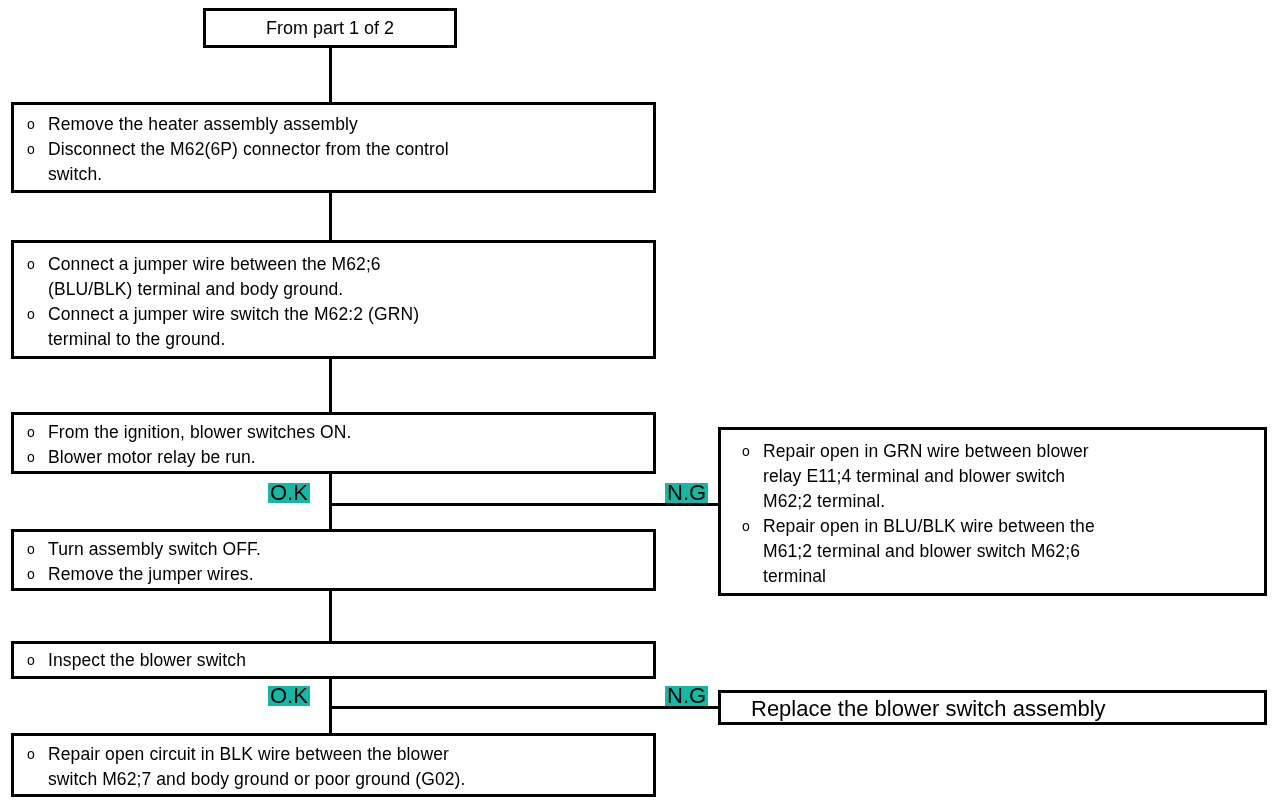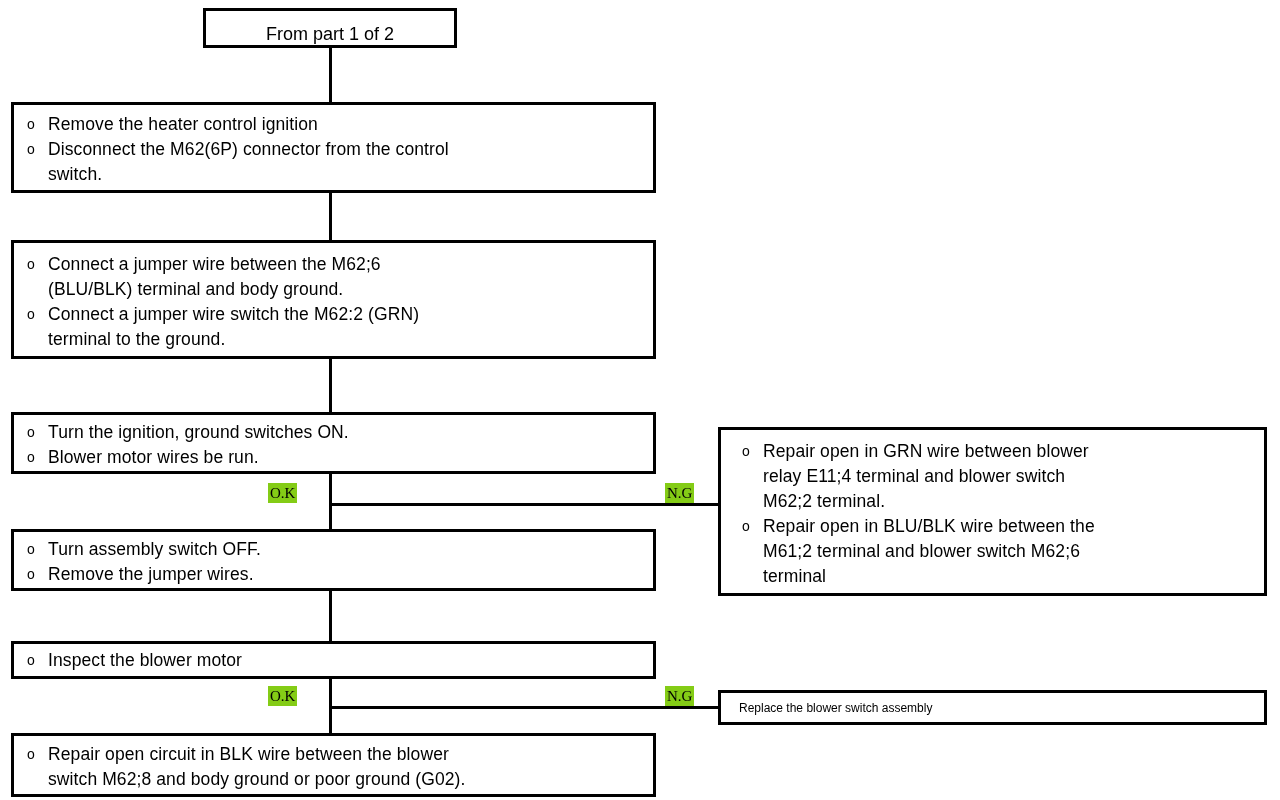--- a/index.html
+++ b/index.html
@@ -41,45 +41,44 @@
     text-align: center;
     font-size: 14px;
     line-height: 25px;
   }
   .bullet-text {
     flex: 1 1 auto;
     padding-right: 8px;
     white-space: pre-line;
   }
   .plain-line {
-    font-size: 12px;
-    line-height: 25px;
-    padding-left: 18px;
+    font-size: 22px;
+    line-height: 25px;
+    padding-left: 30px;
   }
   .centered-line {
     font-size: 18px;
     line-height: 25px;
     text-align: center;
   }
   .connector {
     position: absolute;
     background: #000000;
     z-index: 1;
   }
   .conn-v { width: 3px; }
   .conn-h { height: 3px; }
   .edge-label {
     position: absolute;
-    font-size: 15px;
+    font-size: 22px;
     line-height: 20px;
-    background: #84cc16;
+    background: #14b8a6;
     padding: 0 2px;
     z-index: 4;
     white-space: nowrap;
-    font-family: Liberation Serif, serif;
   }
 </style>
 </head>
 <body>
 
 <div id="canvas">
 
   <div class="connector conn-v" style="left:329px; top:46px; height:56px;"></div>
 
   <div class="connector conn-v" style="left:329px; top:192px; height:48px;"></div>
@@ -95,30 +94,30 @@
   <div class="connector conn-v" style="left:329px; top:676px; height:57px;"></div>
 
   <div class="connector conn-h" style="left:329px; top:706px; width:392px;"></div>
 
   <div class="edge-label" style="left:268px; top:503px; transform:translateY(-100%);">O.K</div>
   <div class="edge-label" style="left:665px; top:503px; transform:translateY(-100%);">N.G</div>
   <div class="edge-label" style="left:268px; top:706px; transform:translateY(-100%);">O.K</div>
   <div class="edge-label" style="left:665px; top:706px; transform:translateY(-100%);">N.G</div>
 
   <div class="node" style="left:203px; top:8px; width:254px; height:40px;">
-    <div class="node-inner" style="padding-top:11px;">
+    <div class="node-inner" style="padding-top:5px;">
       <div class="centered-line">From  part 1 of 2</div>
     </div>
   </div>
 
   <div class="node" style="left:11px; top:102px; width:645px; height:91px;">
     <div class="node-inner">
       <div class="bullet-line">
         <span class="bullet-mark">o</span>
-        <span class="bullet-text">Remove the heater control ignition</span>
+        <span class="bullet-text">Remove the heater assembly assembly</span>
       </div>
       <div class="bullet-line">
         <span class="bullet-mark">o</span>
         <span class="bullet-text">Disconnect the M62(6P) connector from the control
 switch.</span>
       </div>
     </div>
   </div>
 
   <div class="node" style="left:11px; top:240px; width:645px; height:119px;">
@@ -133,25 +132,25 @@
         <span class="bullet-text">Connect a jumper wire switch the M62:2 (GRN)
 terminal to the ground.</span>
       </div>
     </div>
   </div>
 
   <div class="node" style="left:11px; top:412px; width:645px; height:62px;">
     <div class="node-inner" style="padding-top:5px;">
       <div class="bullet-line">
         <span class="bullet-mark">o</span>
-        <span class="bullet-text">Turn the ignition, ground switches ON.</span>
-      </div>
-      <div class="bullet-line">
-        <span class="bullet-mark">o</span>
-        <span class="bullet-text">Blower motor wires be run.</span>
+        <span class="bullet-text">From the ignition, blower switches ON.</span>
+      </div>
+      <div class="bullet-line">
+        <span class="bullet-mark">o</span>
+        <span class="bullet-text">Blower motor relay be run.</span>
       </div>
     </div>
   </div>
 
   <div class="node" style="left:718px; top:427px; width:549px; height:169px;">
     <div class="node-inner" style="padding-top:9px; padding-left:8px;">
       <div class="bullet-line">
         <span class="bullet-mark">o</span>
         <span class="bullet-text">Repair open in GRN wire between blower
 relay E11;4 terminal and blower switch
@@ -176,34 +175,34 @@
         <span class="bullet-mark">o</span>
         <span class="bullet-text">Remove the jumper wires.</span>
       </div>
     </div>
   </div>
 
   <div class="node" style="left:11px; top:641px; width:645px; height:38px;">
     <div class="node-inner" style="padding-top:4px;">
       <div class="bullet-line">
         <span class="bullet-mark">o</span>
-        <span class="bullet-text">Inspect the blower motor</span>
+        <span class="bullet-text">Inspect the blower switch</span>
       </div>
     </div>
   </div>
 
   <div class="node" style="left:718px; top:690px; width:549px; height:35px;">
     <div class="node-inner" style="padding-top:3px;">
       <div class="plain-line">Replace the blower switch assembly</div>
     </div>
   </div>
 
   <div class="node" style="left:11px; top:733px; width:645px; height:64px;">
     <div class="node-inner" style="padding-top:6px;">
       <div class="bullet-line">
         <span class="bullet-mark">o</span>
         <span class="bullet-text">Repair open circuit in BLK wire between the blower
-switch M62;8 and body ground or poor ground (G02).</span>
+switch M62;7 and body ground or poor ground (G02).</span>
       </div>
     </div>
   </div>
 
 </div>
 
 </body></html>

